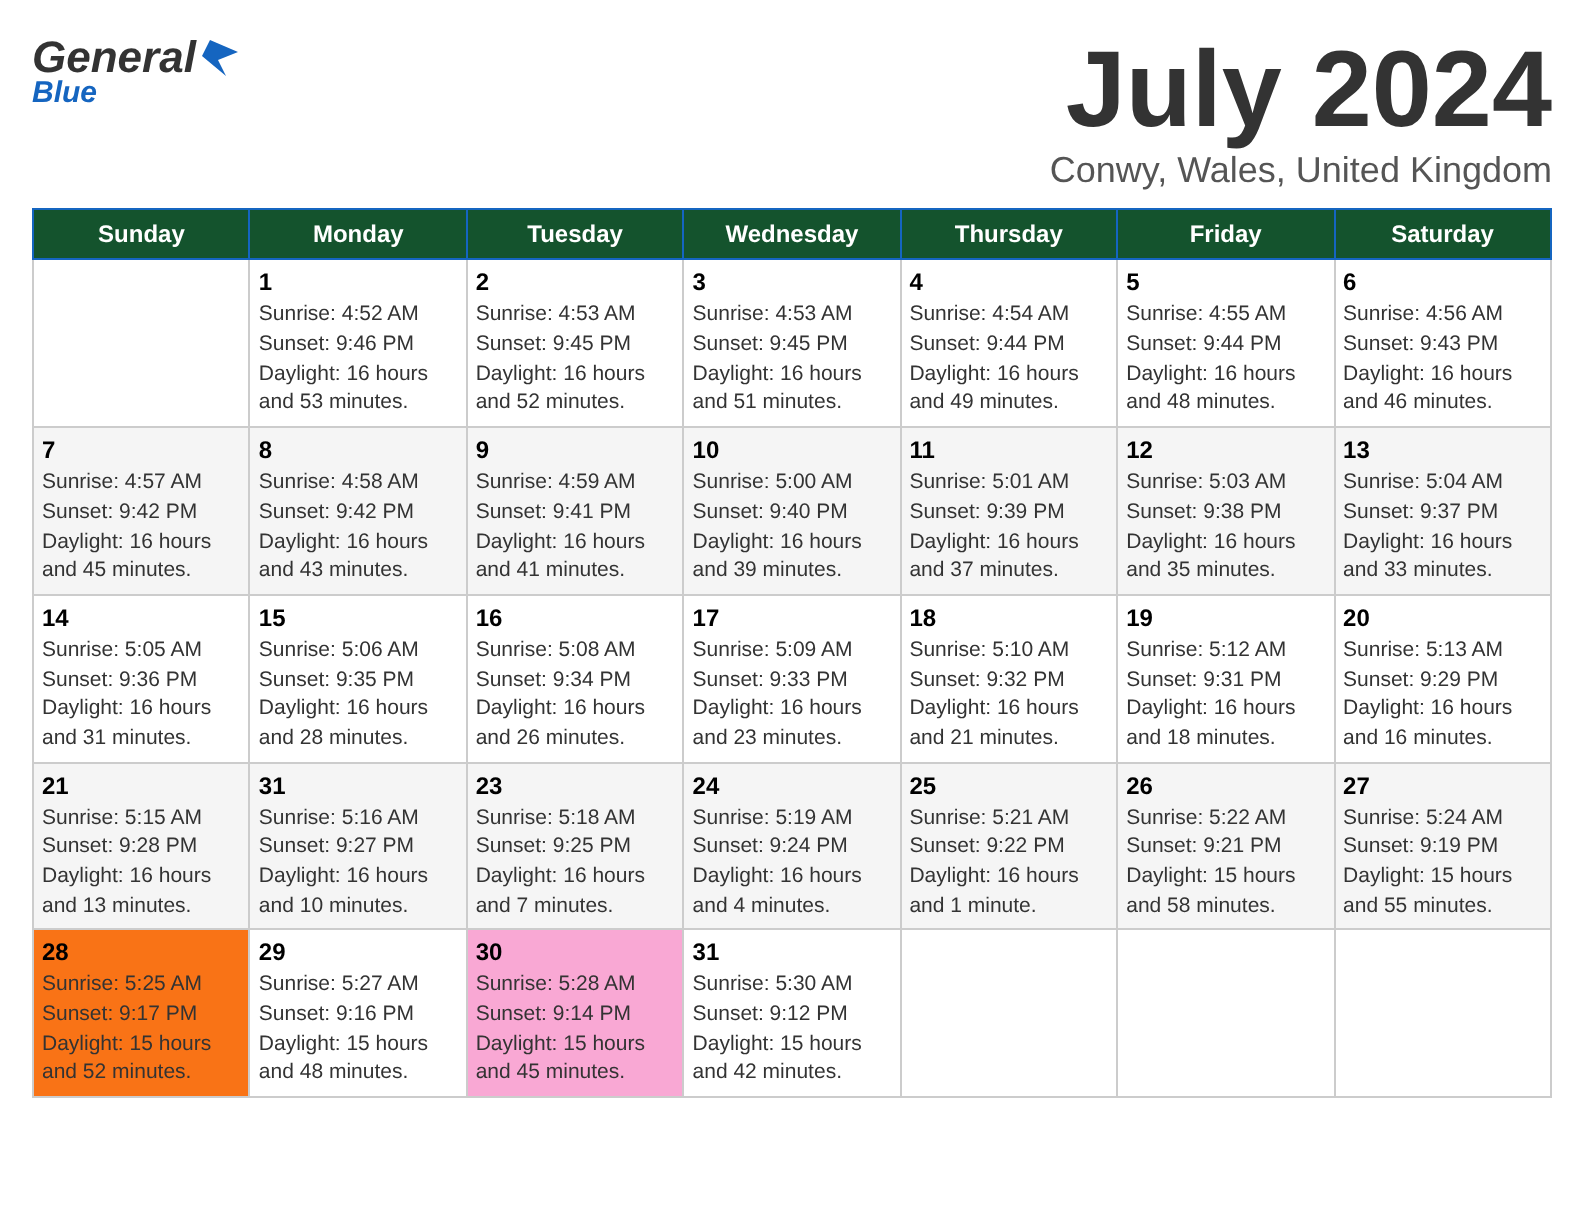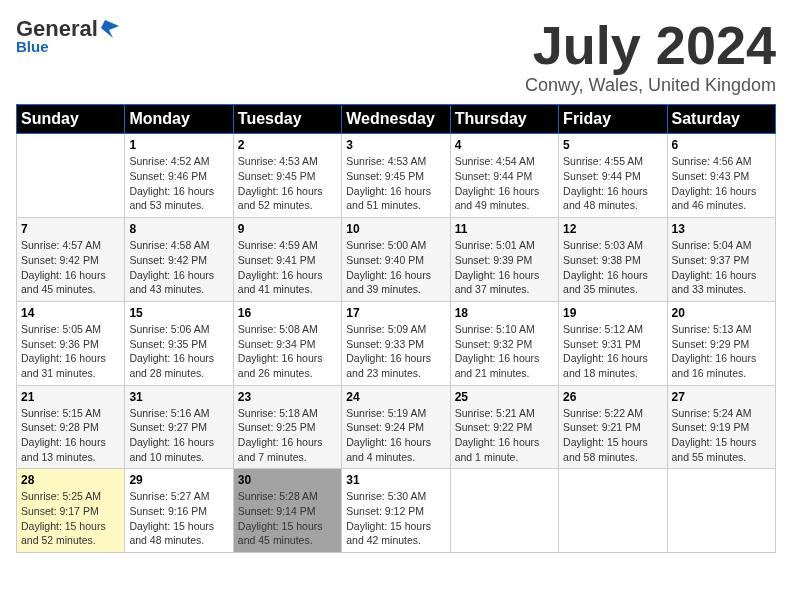--- a/index.html
+++ b/index.html
@@ -13,20 +13,21 @@
     .header {
       display: flex;
       justify-content: space-between;
       align-items: flex-start;
       margin-bottom: 8px;
     }
     .logo {
       display: flex;
       flex-direction: column;
       align-items: flex-start;
+      font-style: italic;
     }
     .title-area {
       text-align: right;
     }
     .month-title {
       font-size: 54px;
       font-weight: bold;
       color: #333;
       line-height: 1.1;
     }
@@ -34,25 +35,25 @@
       font-size: 18px;
       color: #555;
       font-weight: normal;
     }
     .calendar {
       width: 100%;
       border-collapse: collapse;
       font-size: 11px;
     }
     .calendar th {
-      background: #000000;
+      background: #14532d;
       color: #fff;
       padding: 5px 4px;
-      text-align: left;
-      font-size: 16px;
+      text-align: center;
+      font-size: 12px;
       font-weight: bold;
       border: 1px solid #1565c0;
     }
     .calendar td {
       vertical-align: top;
       border: 1px solid #ccc;
       padding: 4px 4px;
       width: 108px;
       min-height: 70px;
     }
@@ -211,29 +212,29 @@
         <td style="background: rgb(245, 245, 245);">
           <span class="day-num">26</span>
           <div class="cell-content">Sunrise: 5:22 AM<br>Sunset: 9:21 PM<br>Daylight: 15 hours<br>and 58 minutes.</div>
         </td>
         <td style="background: rgb(245, 245, 245);">
           <span class="day-num">27</span>
           <div class="cell-content">Sunrise: 5:24 AM<br>Sunset: 9:19 PM<br>Daylight: 15 hours<br>and 55 minutes.</div>
         </td>
       </tr>
       <tr>
-        <td style="background: #fef9c3;">
+        <td style="background: #f97316;">
           <span class="day-num">28</span>
           <div class="cell-content">Sunrise: 5:25 AM<br>Sunset: 9:17 PM<br>Daylight: 15 hours<br>and 52 minutes.</div>
         </td>
         <td style="background: rgb(255, 255, 255);">
           <span class="day-num">29</span>
           <div class="cell-content">Sunrise: 5:27 AM<br>Sunset: 9:16 PM<br>Daylight: 15 hours<br>and 48 minutes.</div>
         </td>
-        <td style="background: #a3a3a3;">
+        <td style="background: #f9a8d4;">
           <span class="day-num">30</span>
           <div class="cell-content">Sunrise: 5:28 AM<br>Sunset: 9:14 PM<br>Daylight: 15 hours<br>and 45 minutes.</div>
         </td>
         <td style="background: rgb(255, 255, 255);">
           <span class="day-num">31</span>
           <div class="cell-content">Sunrise: 5:30 AM<br>Sunset: 9:12 PM<br>Daylight: 15 hours<br>and 42 minutes.</div>
         </td>
         <td style="background: rgb(255, 255, 255);"></td>
         <td style="background: rgb(255, 255, 255);"></td>
         <td style="background: rgb(255, 255, 255);"></td>

